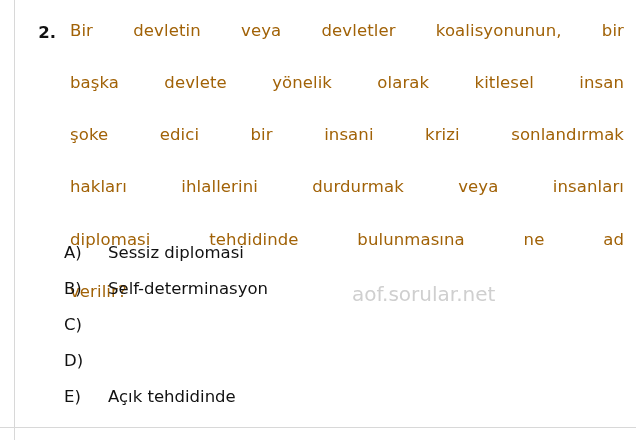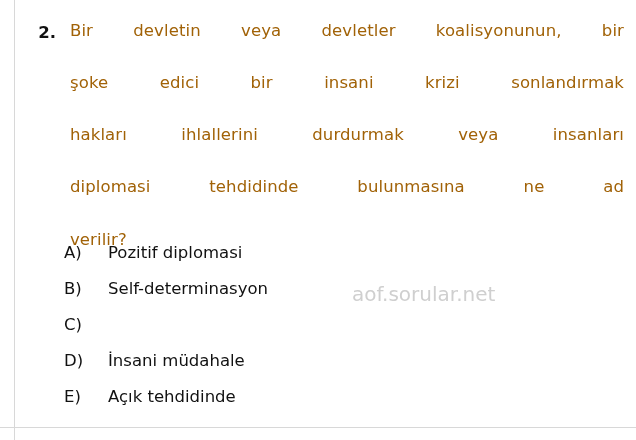--- a/index.html
+++ b/index.html
@@ -132,44 +132,44 @@
 
 <div class="page">
 
   <div class="left-rule"></div>
   <div class="bottom-rule"></div>
 
   <div class="question-block">
     <div class="q-number">2.</div>
     <div class="q-text">
       <span class="line">Bir devletin veya devletler koalisyonunun, bir</span>
+      <span class="line">başka devlete yönelik olarak kitlesel insan</span>
       <span class="line">şoke edici bir insani krizi sonlandırmak</span>
       <span class="line">hakları ihlallerini durdurmak veya insanları</span>
       <span class="line">diplomasi tehdidinde bulunmasına ne ad</span>
       <span class="line last">verilir?</span>
     </div>
   </div>
 
   <div class="center-watermark">aof.sorular.net</div>
 
   <div class="options">
     <div class="option">
       <span class="opt-letter">A)</span>
-      <span class="opt-text">Pozitif diplomasi</span>
+      <span class="opt-text">Sessiz diplomasi</span>
     </div>
     <div class="option">
       <span class="opt-letter">B)</span>
       <span class="opt-text">Self-determinasyon</span>
     </div>
     <div class="option">
       <span class="opt-letter">C)</span>
     </div>
     <div class="option">
       <span class="opt-letter">D)</span>
-      <span class="opt-text">İnsani müdahale</span>
     </div>
     <div class="option">
       <span class="opt-letter">E)</span>
       <span class="opt-text">Açık tehdidinde</span>
     </div>
   </div>
 
 </div>
 
 </body></html>

